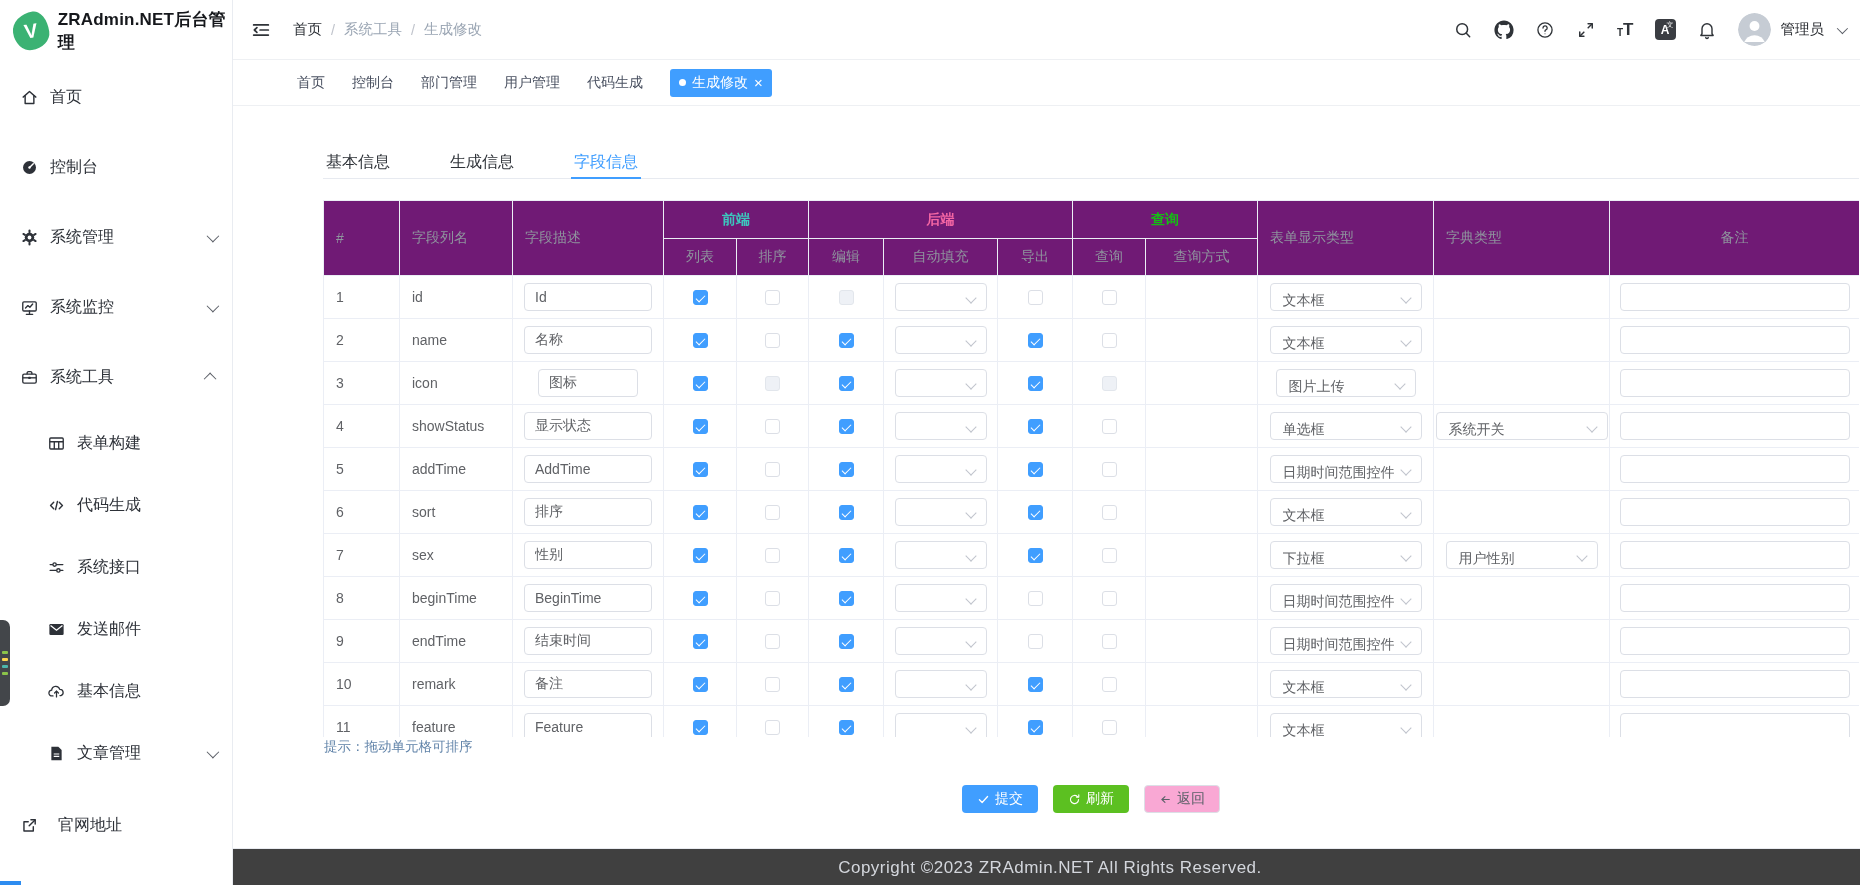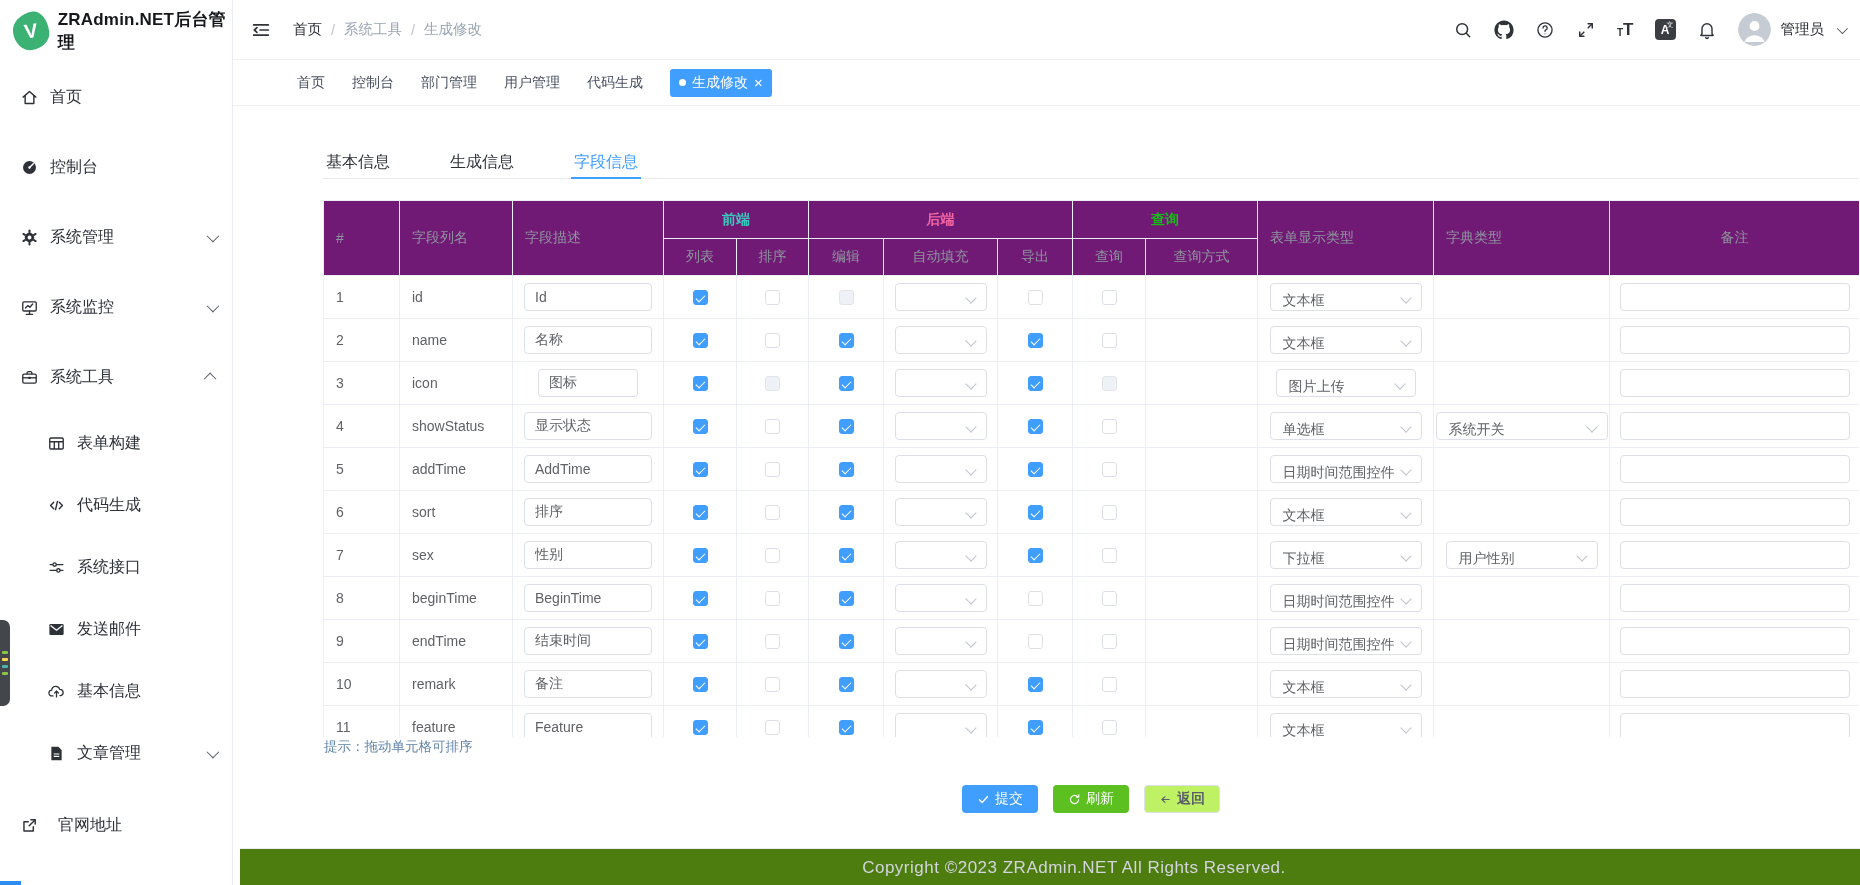--- a/index.html
+++ b/index.html
@@ -104,24 +104,24 @@
 
   .tip { position:absolute; top:632px; left:1px; font-size:13.5px; color:#5f82a8; }
 
   .actions { position:absolute; top:679px; left:0; width:100%; display:flex;
     justify-content:center; gap:15px; }
   .btn { height:28px; padding:0 14px; border-radius:4px; font-size:14px; display:flex;
     align-items:center; gap:5px; cursor:pointer; border:1px solid transparent; }
   .btn svg { width:13px; height:13px; display:block; }
   .btn.primary { background:#409eff; color:#fff; }
   .btn.success { background:#5cc021; color:#fff; }
-  .btn.default { background:#bef264; color:#5b6068; border-color:#dcdfe6;font-weight:bold; }
+  .btn.default { background:#f9a8d4; color:#5b6068; border-color:#dcdfe6; }
 
   
-  .footer { position:absolute; left:240px; right:0; bottom:0; height:37px; background:#4d7c0f;
+  .footer { position:absolute; left:216px; right:0; bottom:0; height:37px; background:#404040;
     border-top:1px solid #e9ebf0; }
   .footer-inner { position:absolute; left:66px; width:1536px; top:9px; text-align:center;
     font-size:17px; color:#d3d6dc; letter-spacing:.5px; }
 </style>
 </head>
 <body>
 
 <div class="app">
 
   <aside class="sidebar">

